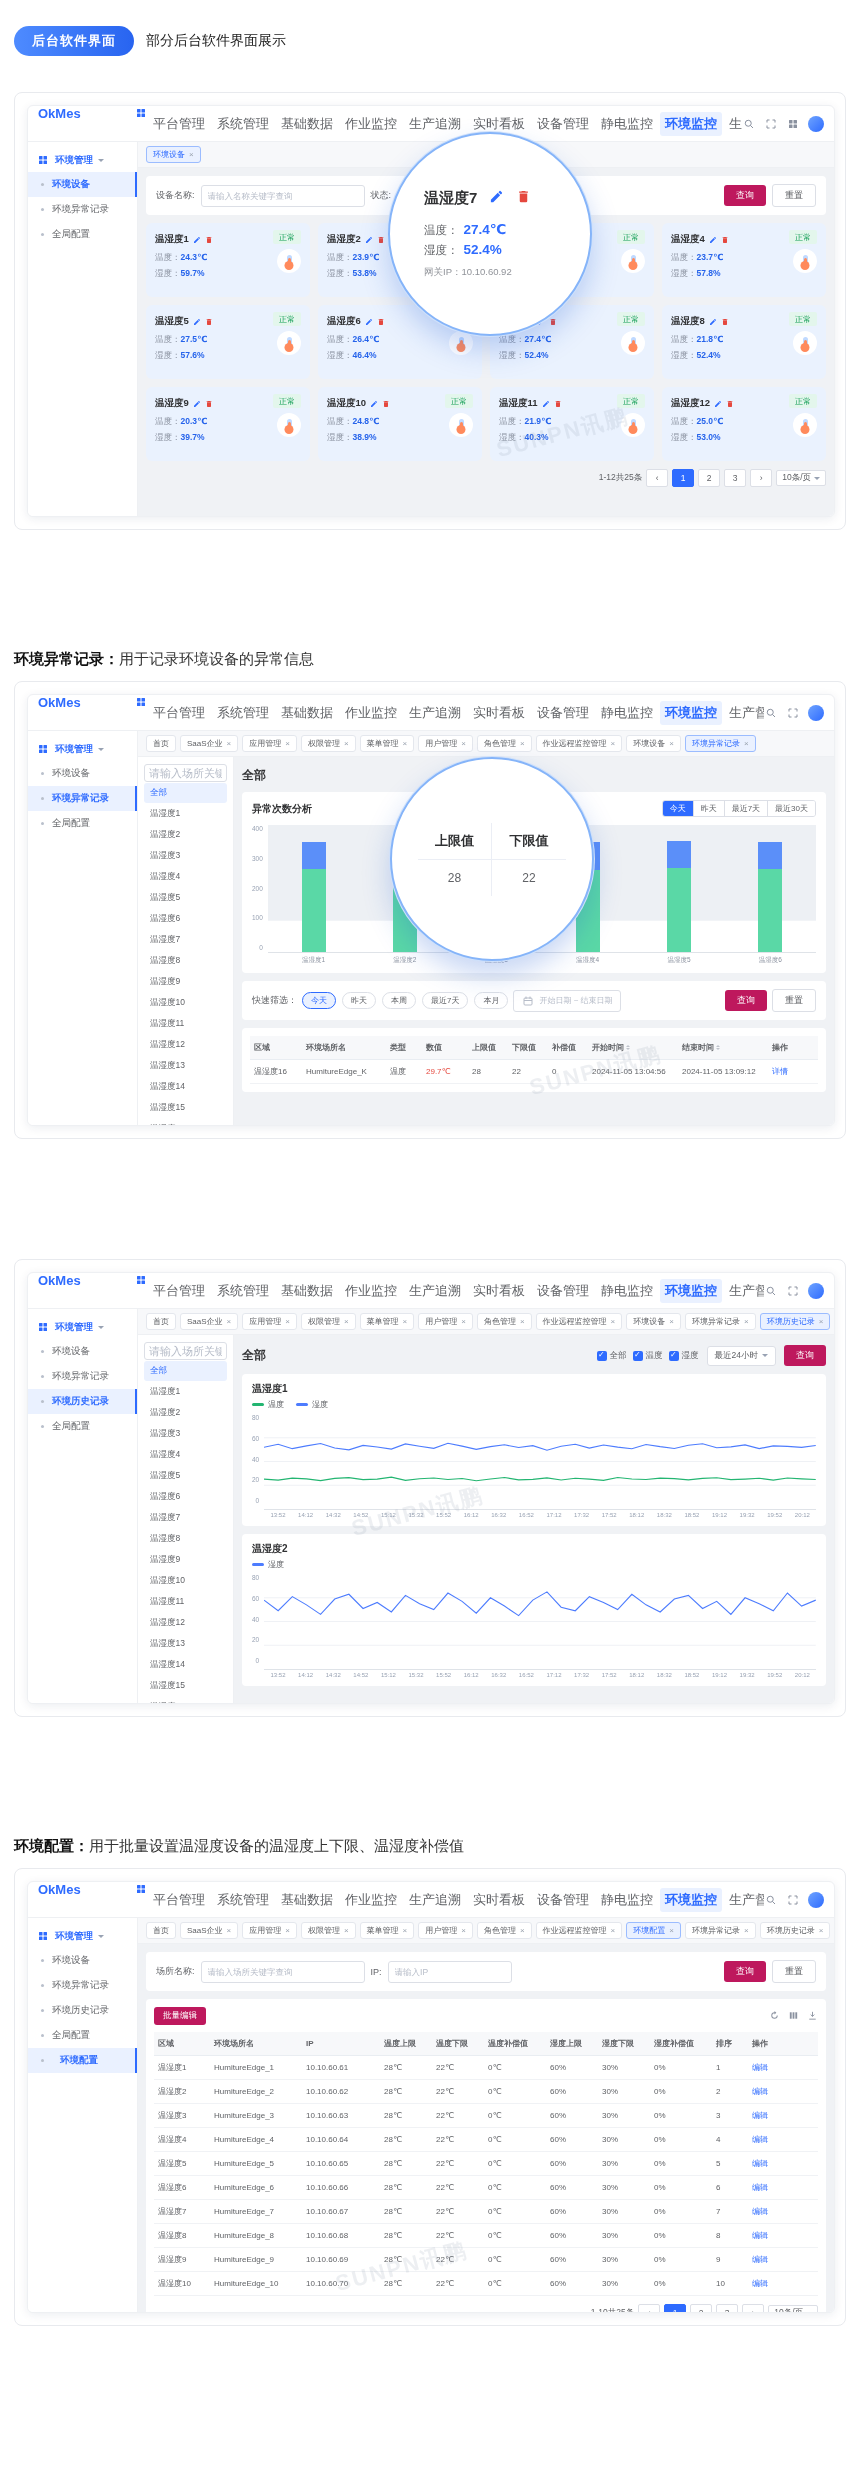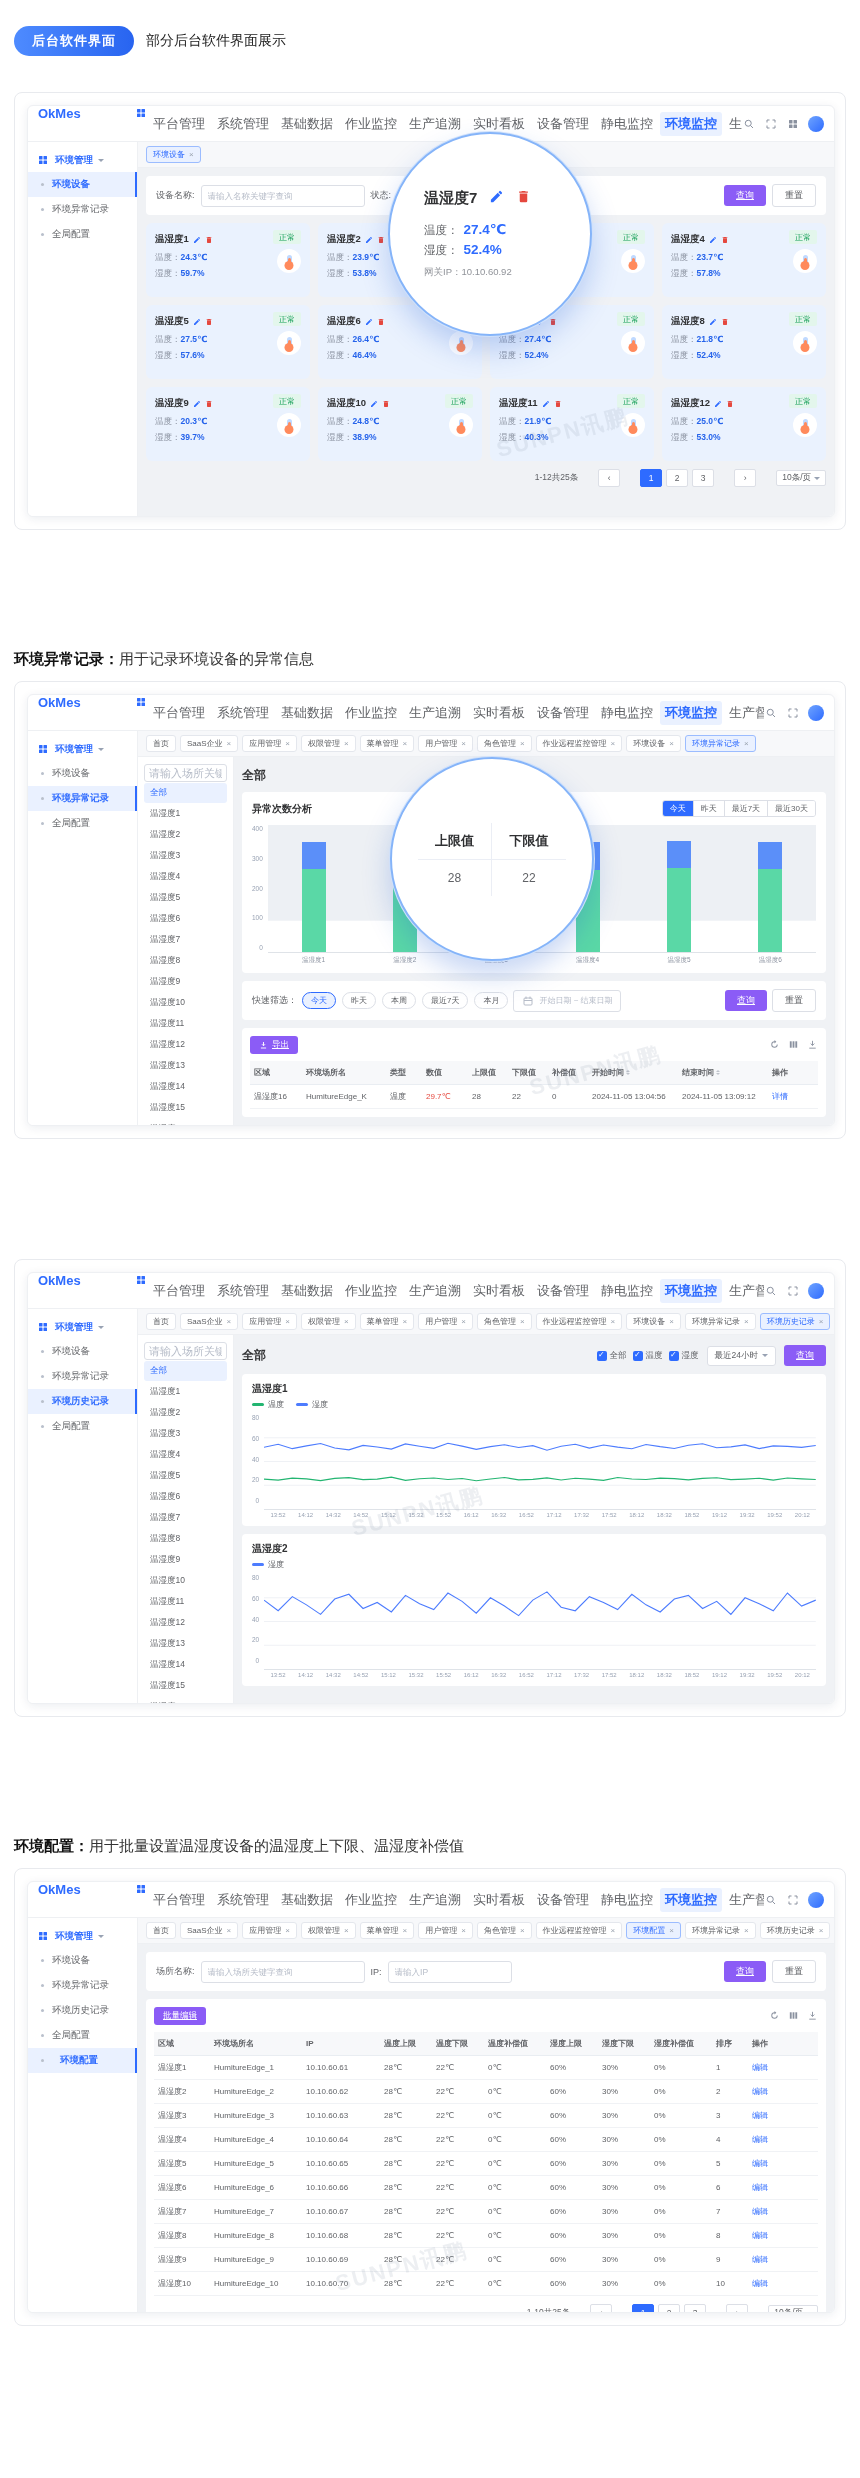--- a/index.html
+++ b/index.html
@@ -53,41 +53,41 @@
   .main{flex:1;padding:8px;min-width:0;overflow:hidden;}
   .panel{background:#fff;border-radius:4px;padding:8px 10px;box-sizing:border-box;}
   .fl-row{display:flex;align-items:center;gap:6px;}
   .f-label{font-size:9px;color:#606266;white-space:nowrap;}
   .f-input{height:20px;border:1px solid #dcdfe6;border-radius:3px;font-size:8.5px;padding:0 6px;width:150px;color:#333;}
   .f-input::placeholder{color:#b6bcc8;}
   .cb{display:inline-flex;align-items:center;gap:3px;font-size:8.5px;color:#606266;cursor:pointer;}
   .cb .box{width:10px;height:10px;border-radius:2px;background:#2E6BFF;position:relative;}
   .cb .box::after{content:"✓";position:absolute;left:1.5px;top:-1px;font-size:8px;color:#fff;}
   .btn{border:none;border-radius:3px;font-size:9px;padding:4px 12px;cursor:pointer;font-family:inherit;display:inline-flex;align-items:center;gap:4px;}
-  .btn.primary{background:#8b5cf6;color:#fff;text-decoration:underline;}
+  .btn.primary{background:#be185d;color:#fff;}
   .btn.plain{background:#fff;color:#606266;border:1px solid #dcdfe6;}
   .btn.sm{padding:3px 9px;font-size:8.5px;}
   
   .dev-grid{display:grid;grid-template-columns:repeat(4,1fr);gap:8px;margin-top:8px;}
   .dev{background:#EAF2FE;border-radius:6px;padding:7px 9px;display:flex;justify-content:space-between;min-height:60px;cursor:pointer;}
   .dev-head{display:flex;align-items:center;gap:4px;}
   .dev-name{font-size:9.5px;font-weight:700;color:#303133;}
   .mini-ico svg{width:8px;height:8px;}
   .dev-line{font-size:8.5px;color:#8a919f;margin-top:4px;white-space:nowrap;}
   .dev-line .val{color:#2563EB;font-weight:700;}
   .dev-r{display:flex;flex-direction:column;align-items:flex-end;gap:5px;}
   .sbadge{font-size:8px;padding:1.5px 6px;border-radius:2px;white-space:nowrap;}
   .sbadge.ok{color:#18A058;background:#E3F6EC;}
   .sbadge.bad{color:#E5483E;background:#FDEBEA;}
   .thermo-wrap{width:24px;height:24px;border-radius:50%;background:#fff;display:flex;align-items:center;justify-content:center;}
   .thermo{position:relative;width:5px;height:12px;background:#BFD9FF;border-radius:3px;}
   .thermo::before{content:"";position:absolute;left:1px;top:3px;width:3px;height:8px;background:#FF8A5C;border-radius:2px;}
   .thermo::after{content:"";position:absolute;left:50%;bottom:-3px;transform:translateX(-50%);width:9px;height:9px;border-radius:50%;background:#FF8A5C;}
   
-  .pager{display:flex;justify-content:flex-end;align-items:center;gap:20px;font-size:8.5px;color:#606266;margin-top:8px;}
+  .pager{display:flex;justify-content:flex-end;align-items:center;gap:4px;font-size:8.5px;color:#606266;margin-top:8px;}
   .pages{display:inline-flex;gap:4px;}
   .page{min-width:16px;height:16px;border:1px solid #dcdfe6;border-radius:2px;display:inline-flex;align-items:center;justify-content:center;background:#fff;cursor:pointer;padding:0 2px;}
   .page.active{background:#2E6BFF;color:#fff;border-color:#2E6BFF;}
   .pg-size{display:inline-flex;align-items:center;gap:3px;border:1px solid #dcdfe6;border-radius:2px;background:#fff;padding:1px 5px;cursor:pointer;}
   
   .lens{position:absolute;border-radius:50%;background:#fff;border:2px solid #85B4F9;z-index:6;
         box-shadow:0 0 0 1px #cfe1fb,0 14px 28px rgba(30,90,210,.25);
         display:flex;flex-direction:column;justify-content:center;box-sizing:border-box;}
   .lens1{width:204px;height:204px;left:360px;top:26px;padding:0 34px;align-items:flex-start;}
   .lens-head{display:flex;align-items:center;gap:12px;margin-bottom:9px;}
@@ -788,42 +788,20 @@
                         <path d="M8 3v5M16 3v5M4 11h16"></path>
                       </svg>
                     </span>
                   <span>开始日期 ~ 结束日期</span>
                 </span>
                 <span class="spacer"></span>
                 <button class="btn primary">查询</button>
                 <button class="btn plain">重置</button>
               </div>
               <div class="panel table-card">
-                <div class="tc-tools">
-                  <button class="btn primary sm">
-                    <span class="ico" style="width:9px;height:9px;">
-                        <svg viewBox="0 0 24 24" fill="none" stroke="#fff" stroke-width="2.5">
-                          <path d="M12 4v10m0 0l-4-4m4 4l4-4M5 20h14"></path>
-                        </svg>
-                      </span>
-                    <span>导出</span>
-                  </button>
-                  <span class="spacer"></span>
-                  <span class="tool-ico"><svg viewBox="0 0 24 24" fill="currentColor">
-                        <path d="M12 5a7 7 0 1 0 7 7h-2a5 5 0 1 1-5-5v3l4-4-4-4v3z"></path>
-                      </svg></span>
-                  <span class="tool-ico"><svg viewBox="0 0 24 24" fill="currentColor">
-                        <rect x="4" y="5" width="4" height="14"></rect>
-                        <rect x="10" y="5" width="4" height="14"></rect>
-                        <rect x="16" y="5" width="4" height="14"></rect>
-                      </svg></span>
-                  <span class="tool-ico"><svg viewBox="0 0 24 24" fill="none" stroke="currentColor" stroke-width="2">
-                        <path d="M12 4v10m0 0l-4-4m4 4l4-4M5 20h14"></path>
-                      </svg></span>
-                </div>
                 <div class="t-row t2 t-head">
 
                 <span class="th">
                       <span>区域</span>
                     </span>
                     <span class="th">
                       <span>环境场所名</span>
                     </span>
                     <span class="th">
                       <span>类型</span>

